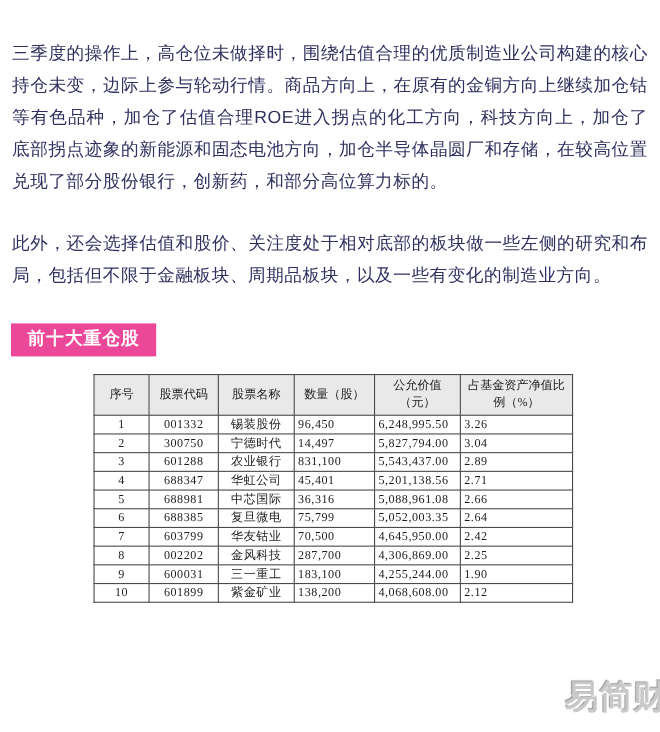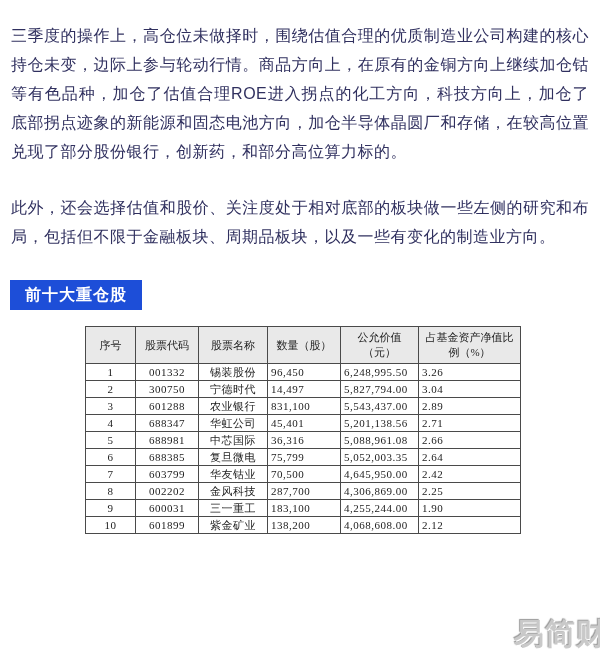--- a/index.html
+++ b/index.html
@@ -8,35 +8,35 @@
     background: #ffffff;
     overflow: hidden;
   }
   .page {
     position: relative;
     width: 600px; height: 665px;
     background: #ffffff;
     font-family: "Liberation Sans", "DejaVu Sans", sans-serif;
   }
   .article {
-    padding: 21px 11px 0 11px;
+    padding: 35px 11px 0 11px;
   }
   .article p {
     margin: 0 0 27px 0;
     font-size: 16px;
     line-height: 29px;
     letter-spacing: 0.5px;
     color: #30305f;
     text-align: justify;
     font-family: "Liberation Sans", "DejaVu Sans", sans-serif;
   }
   .badge {
     display: inline-block;
     margin: 2px 0 0 10px;
-    background: #1d4ed8;
+    background: #ec4899;
     color: #ffffff;
     font-weight: bold;
     font-size: 16px;
     height: 30px;
     line-height: 30px;
     padding: 0 15px;
     letter-spacing: 1px;
   }
   table.holdings {
     margin: 16px 0 0 85px;

